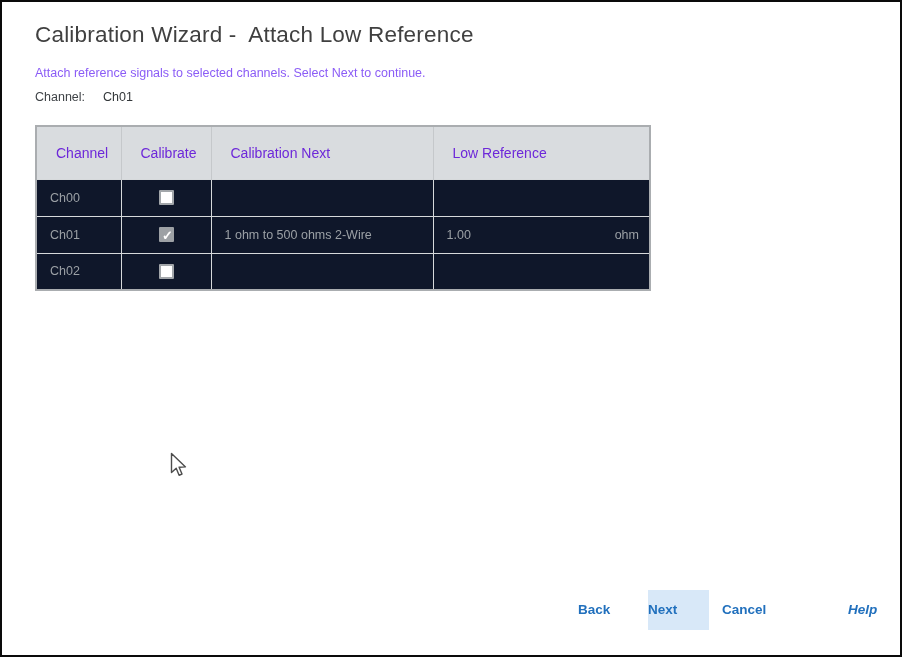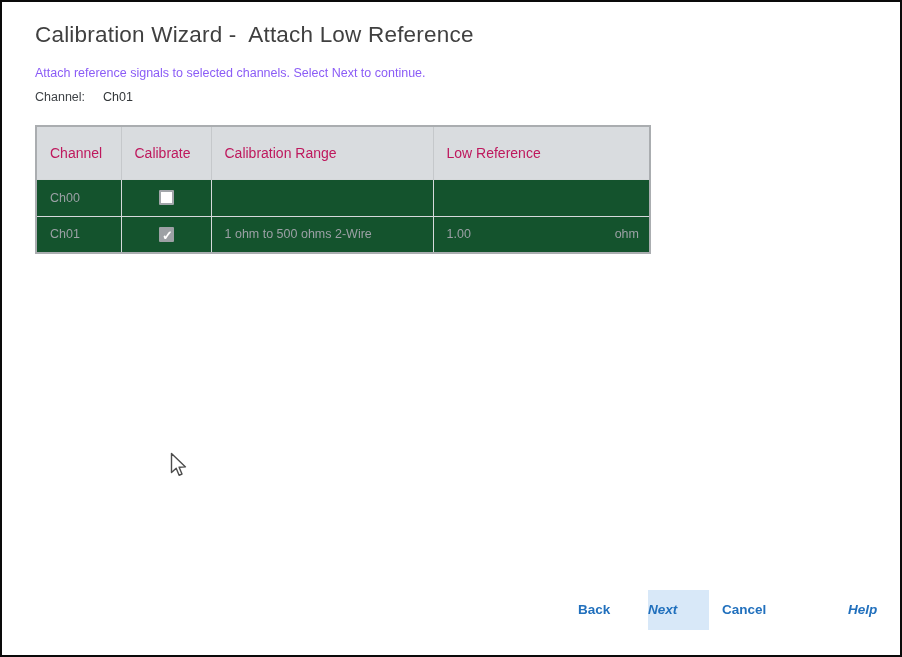--- a/index.html
+++ b/index.html
@@ -40,37 +40,37 @@
     border: 2px solid #aaadb0;
   }
   .cal-table col.c-channel   { width: 85px; }
   .cal-table col.c-calibrate { width: 90px; }
   .cal-table col.c-range     { width: 222px; }
   .cal-table col.c-lowref    { width: 217px; }
 
   .cal-table th {
     height: 53px;
     background: #d9dcdf;
-    color: #be185d;
+    color: #6d28d9;
     font-weight: 400;
     font-size: 14px;
     text-align: left;
-    padding-left: 13px;
+    padding-left: 19px;
     border-left: 1px solid #c5c8cb;
   }
   .cal-table th:first-child { border-left: none; }
 
   .cal-table td {
     height: 37px;
     font-size: 12.5px;
     color: #9ba0a5;
     border-top: 1px solid #d6d9db;
     border-left: 1px solid #d6d9db;
     padding-left: 13px;
-    background: #14532d;
+    background: #0f172a;
   }
   .cal-table td:first-child { border-left: none; }
   .cal-table td.cb-cell { text-align: center; padding-left: 0; }
 
   .checkbox {
     display: inline-block;
     width: 15px; height: 15px;
     border: 2px solid #a2a6aa;
     background: #ffffff;
     border-radius: 1px;
@@ -98,21 +98,21 @@
   .footer-btn {
     position: absolute;
     top: 590px;
     height: 40px;
     line-height: 40px;
     font-size: 13.5px;
     font-weight: bold;
     color: #2170bd;
     cursor: pointer;
   }
-  .footer-btn.highlight { background: #d8e8f8; font-style: italic; }
+  .footer-btn.highlight { background: #d8e8f8; }
   #back-btn   { left: 578px; width: 60px; }
   #next-btn   { left: 648px; width: 61px; }
   #cancel-btn { left: 722px; width: 70px; }
   #help-btn   { left: 848px; width: 56px; font-style: italic; }
 
   .cursor {
     position: absolute; left: 170px; top: 452px;
     z-index: 40;
     pointer-events: none;
   }
@@ -134,21 +134,21 @@
   <colgroup>
     <col class="c-channel">
       <col class="c-calibrate">
       <col class="c-range">
       <col class="c-lowref">
   </colgroup>
   <thead>
     <tr>
       <th>Channel</th>
       <th>Calibrate</th>
-      <th>Calibration Range</th>
+      <th>Calibration Next</th>
       <th>Low Reference</th>
     </tr>
   </thead>
   <tbody id="table-body">
       <tr>
         <td>Ch00</td>
         <td class="cb-cell"><span class="checkbox"></span></td>
         <td></td>
         <td class="lowref-cell">
           <div class="lowref-wrap">
@@ -161,20 +161,31 @@
         <td>Ch01</td>
         <td class="cb-cell"><span class="checkbox checked"></span></td>
         <td>1 ohm to 500 ohms 2-Wire</td>
         <td class="lowref-cell">
           <div class="lowref-wrap">
             <span>1.00</span>
             <span>ohm</span>
           </div>
         </td>
       </tr>
+      <tr>
+        <td>Ch02</td>
+        <td class="cb-cell"><span class="checkbox"></span></td>
+        <td></td>
+        <td class="lowref-cell">
+          <div class="lowref-wrap">
+            <span></span>
+            <span></span>
+          </div>
+        </td>
+      </tr>
     </tbody>
 </table>
 
 <div class="footer-btn" id="back-btn">Back</div>
 <div class="footer-btn highlight" id="next-btn">Next</div>
 <div class="footer-btn" id="cancel-btn">Cancel</div>
 <div class="footer-btn" id="help-btn">Help</div>
 
 <div class="cursor">
   <svg width="19" height="27" viewBox="0 0 19 27">

